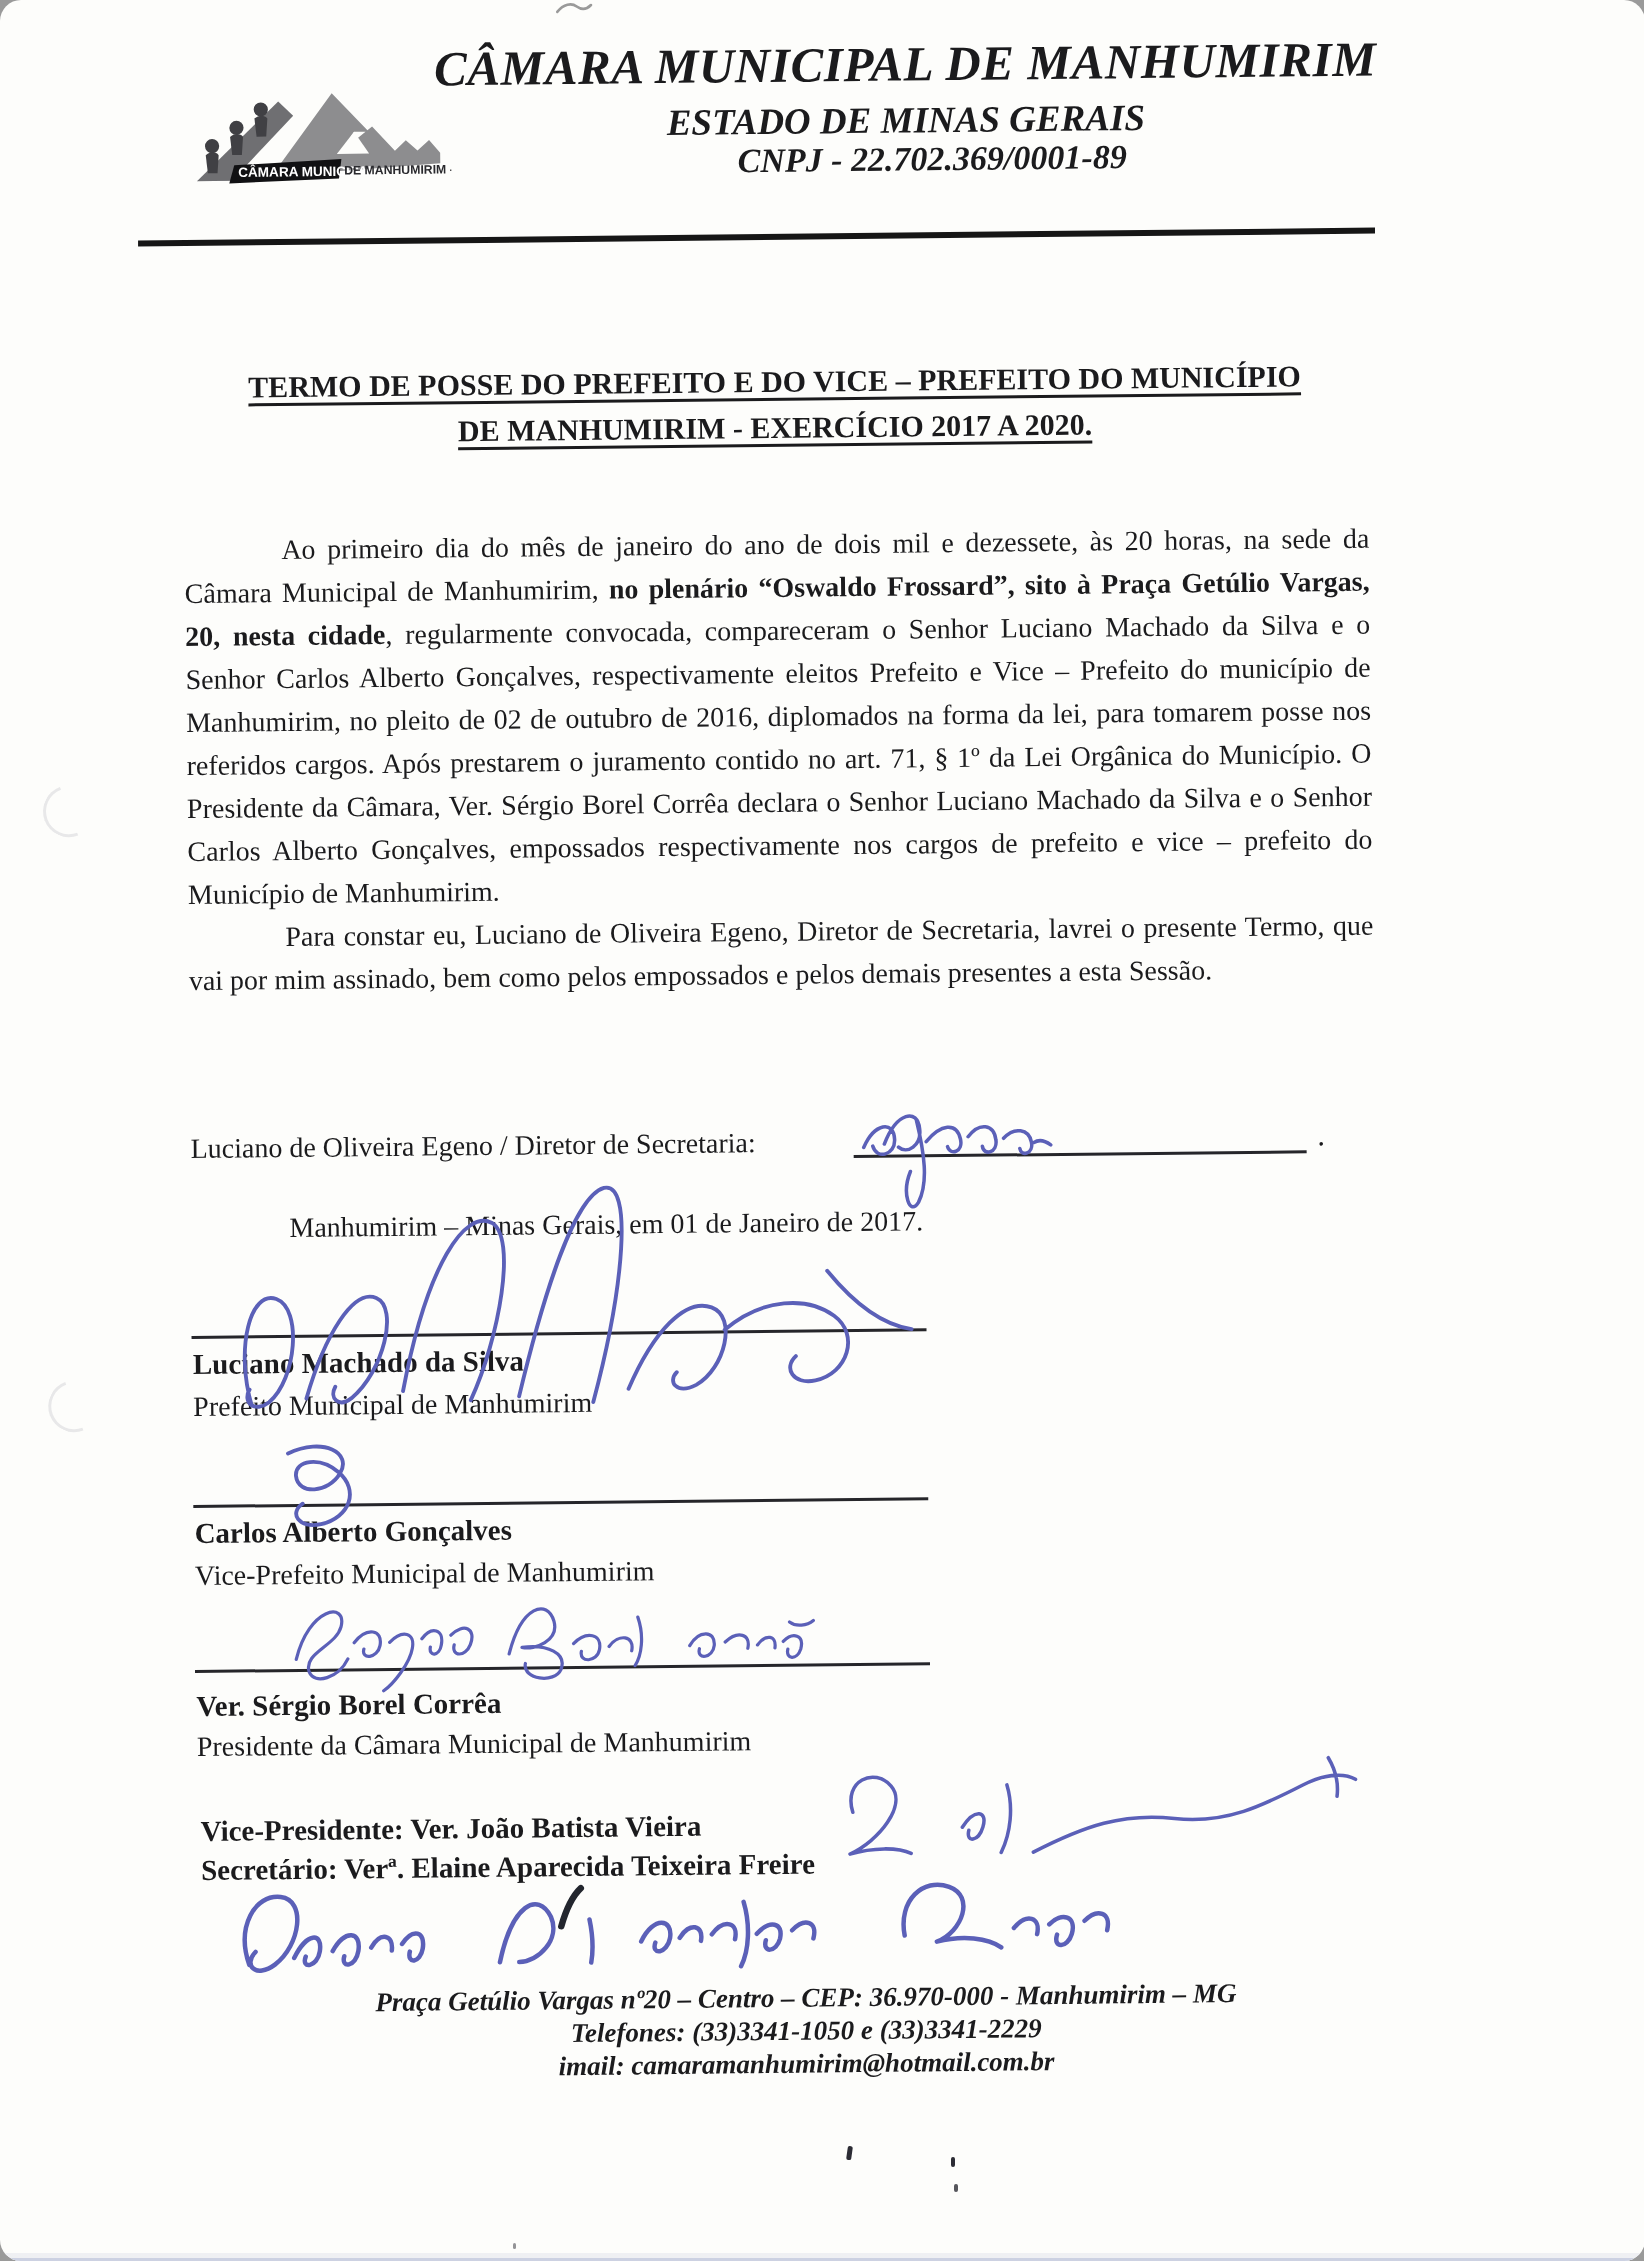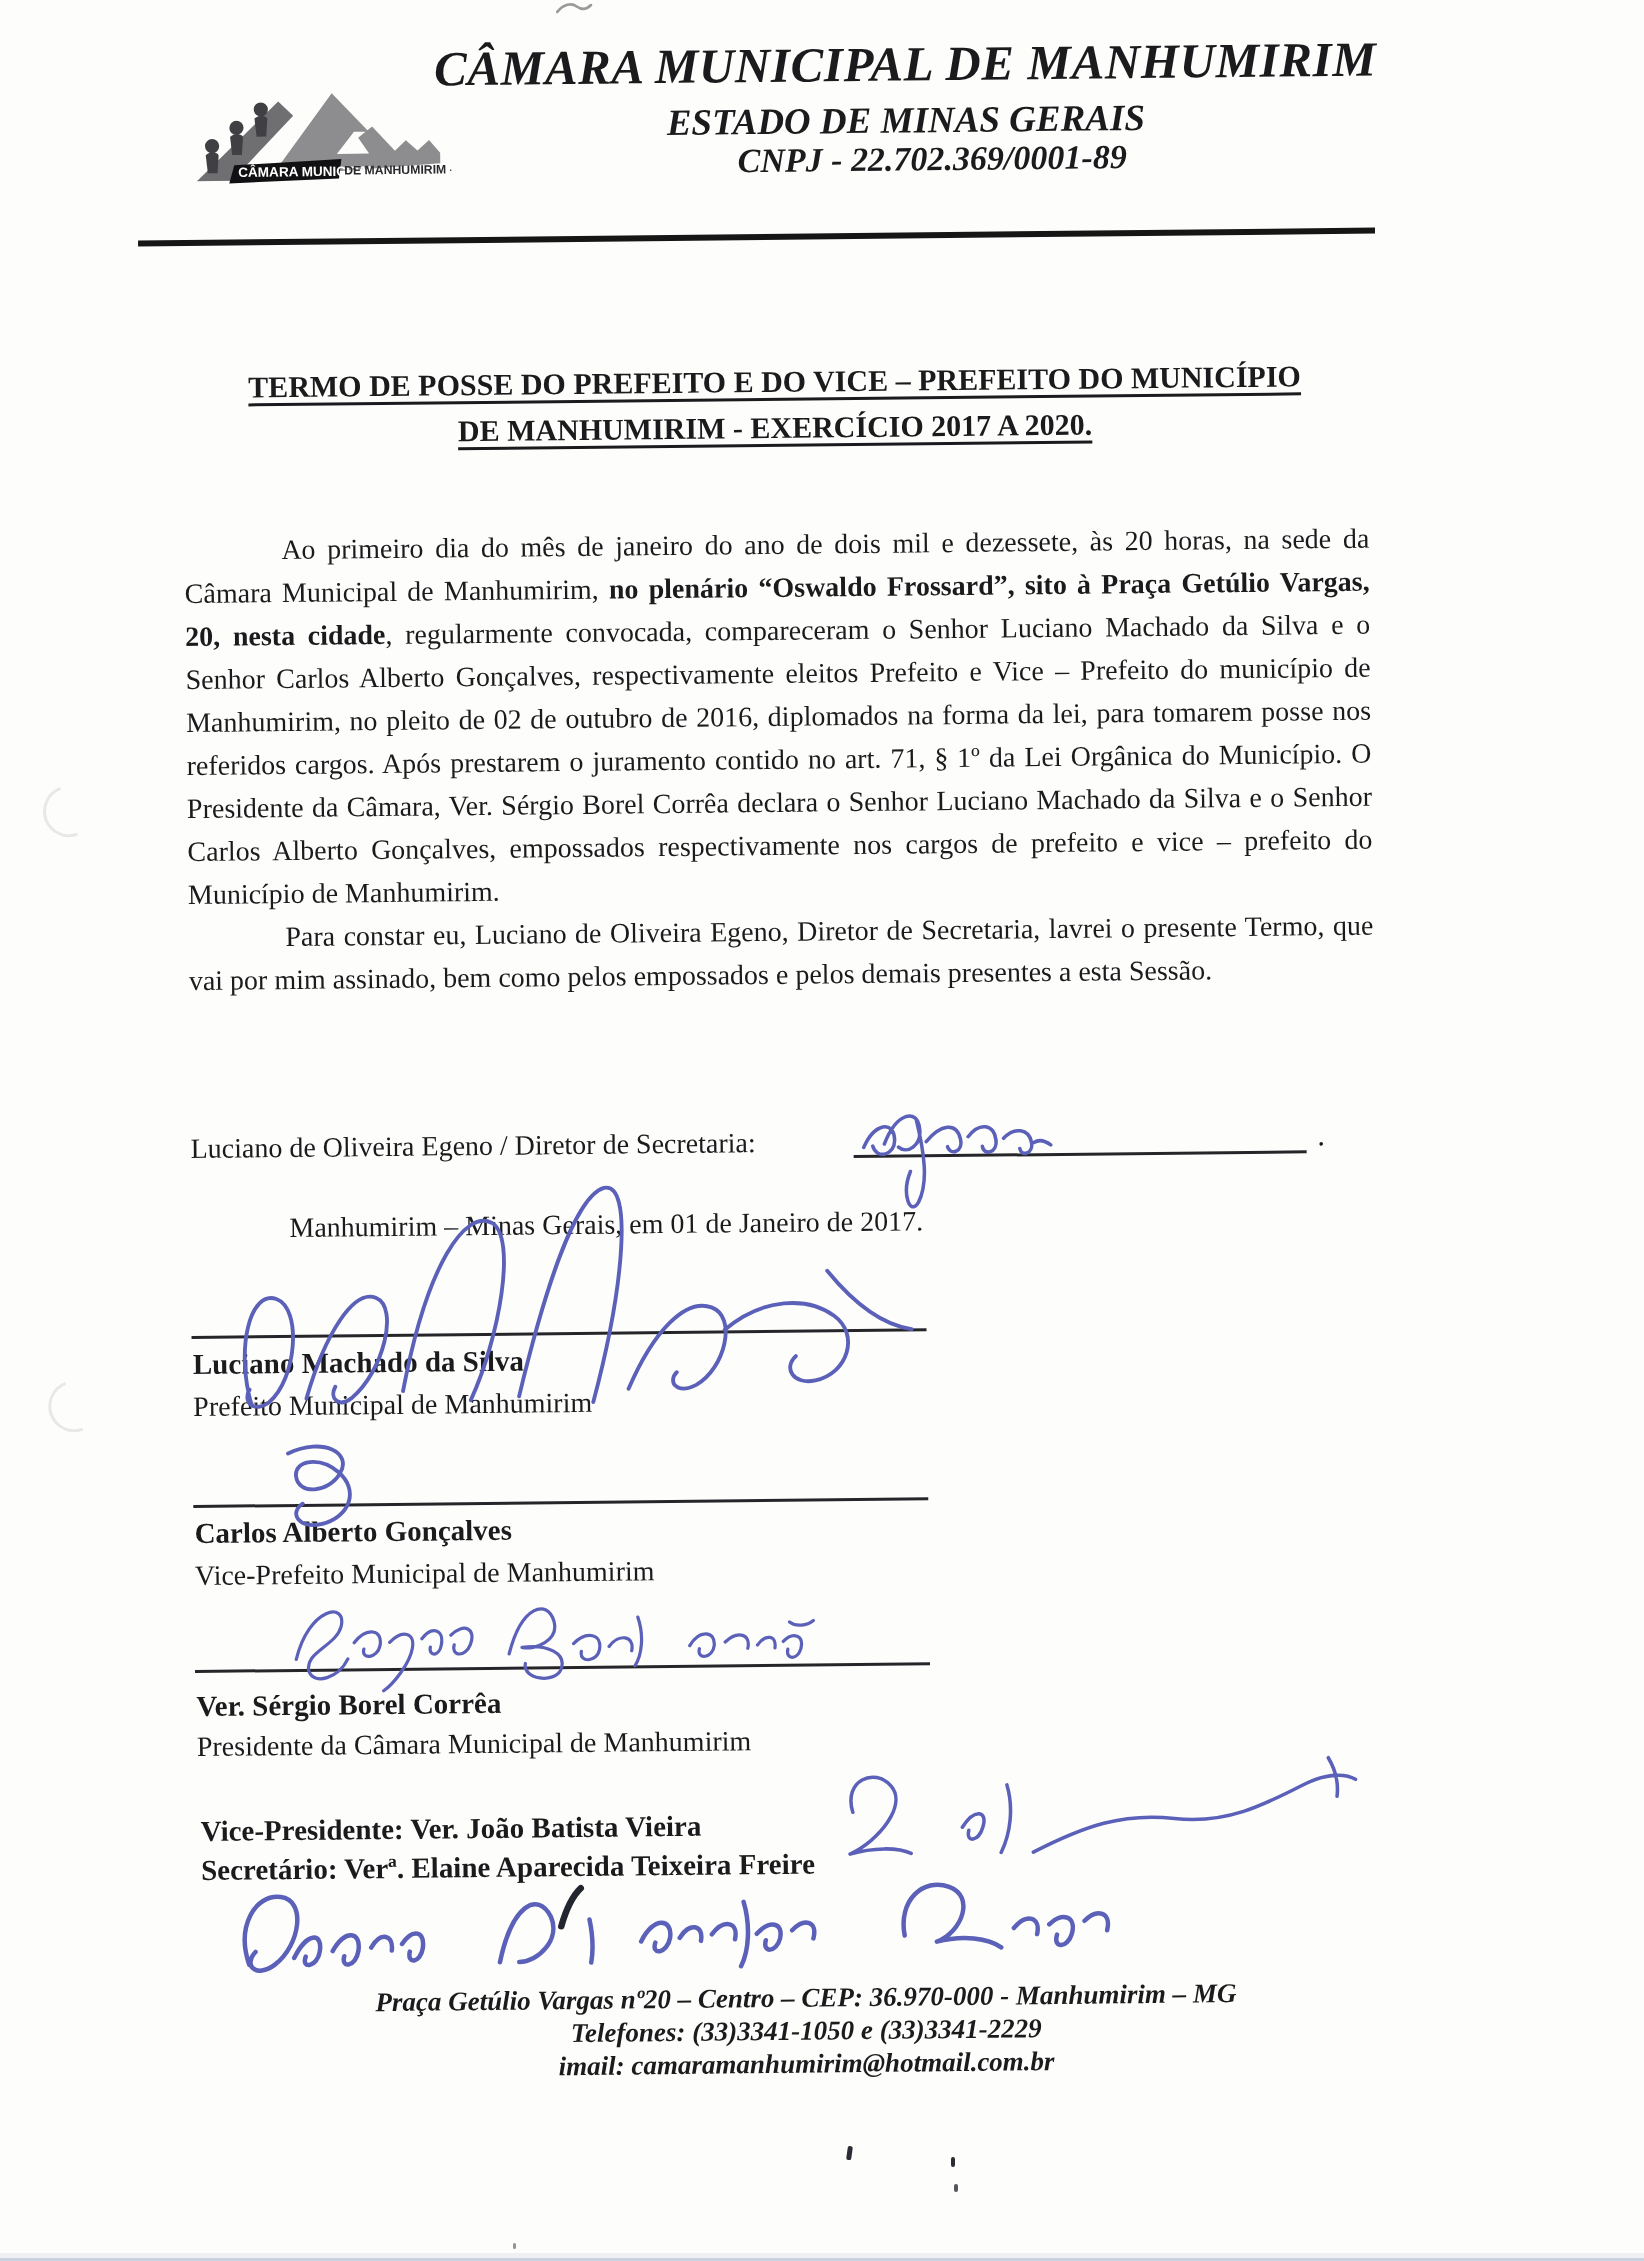--- a/index.html
+++ b/index.html
@@ -3,20 +3,21 @@
 <meta charset="utf-8">
 <style>
   html,body{margin:0;padding:0;background:#9a9a9a;}
   .page{
     position:relative;
     width:1645px;height:2261px;
     background:#fdfdfb;
     overflow:hidden;
     font-family:"Liberation Serif","DejaVu Serif",serif;
     color:#1b1b1d;
+    border-radius:21px;
   }
   .content{
     position:absolute;inset:0;
     transform:rotate(-0.6deg);
     transform-origin:193px 1096px;
   }
   .abs{position:absolute;}
   
   .org{left:400px;top:43px;width:1032px;text-align:center;
        font-size:49px;font-weight:bold;font-style:italic;letter-spacing:0.6px;white-space:nowrap;}

